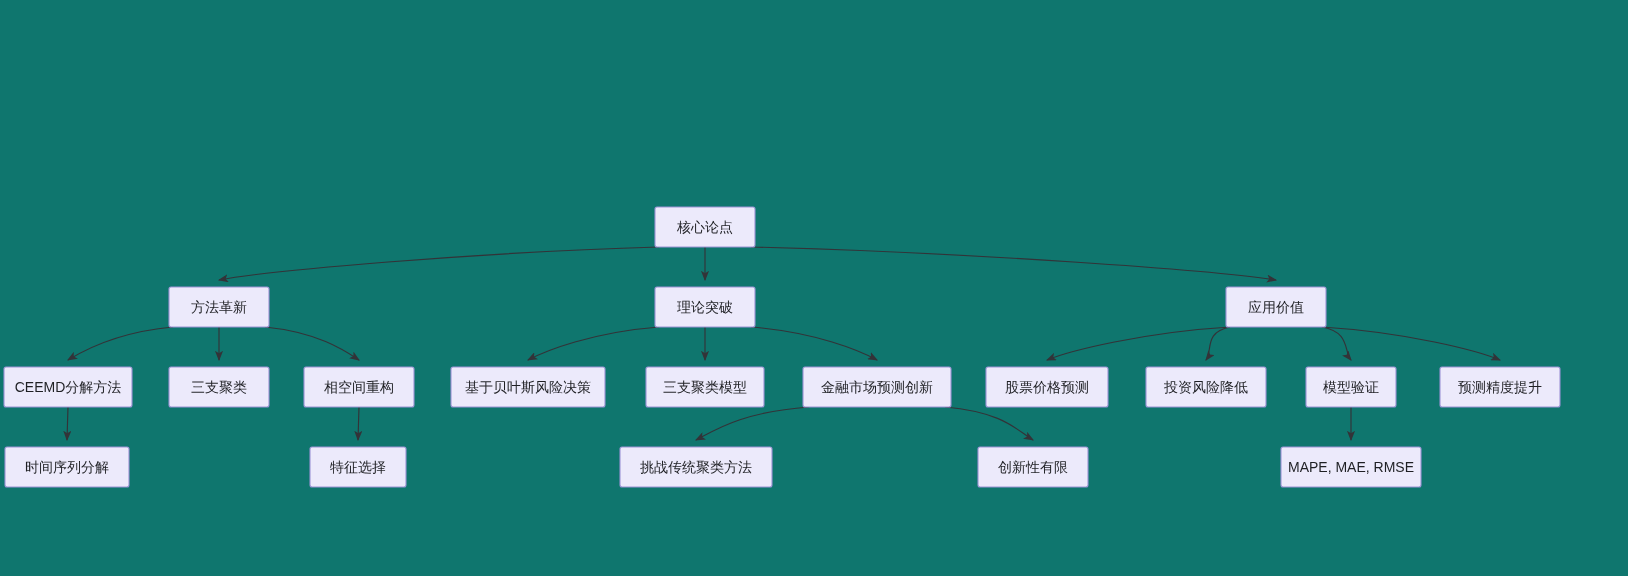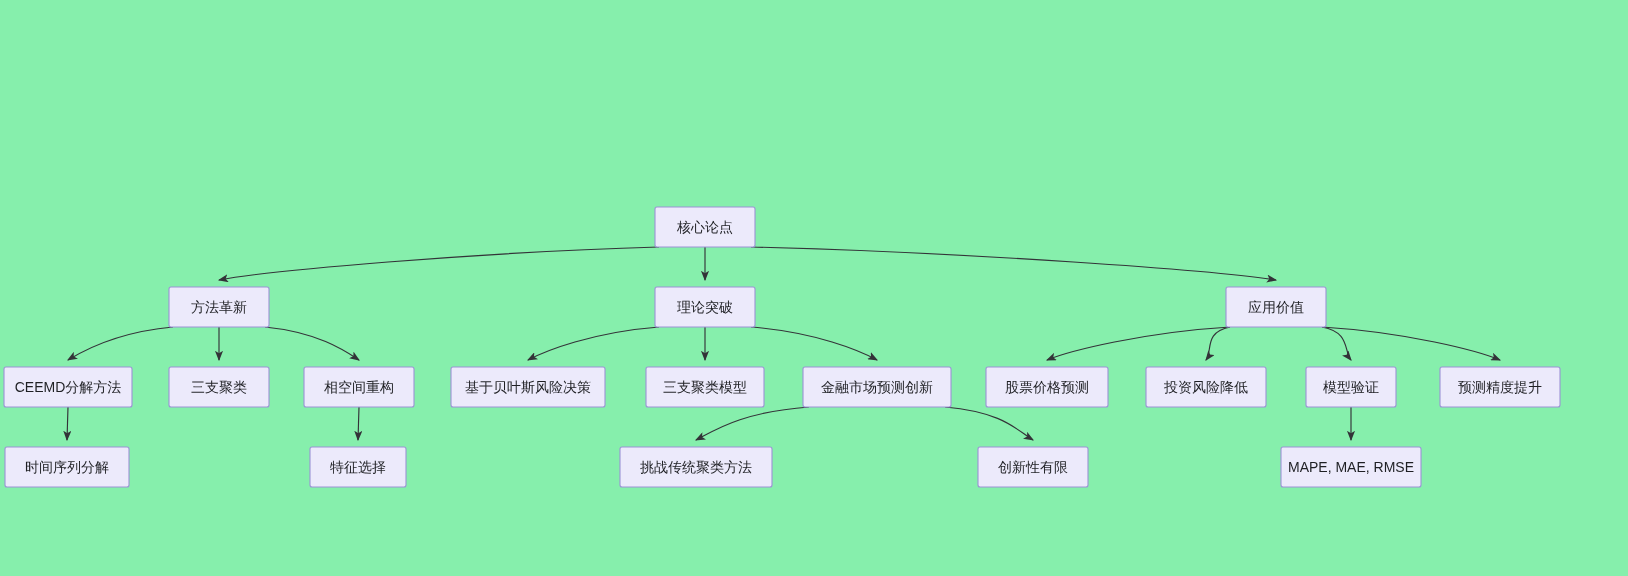--- a/index.html
+++ b/index.html
@@ -10,21 +10,21 @@
   body {
     width: 1628px;
     height: 576px;
     overflow: hidden;
     font-family: "Liberation Sans", "DejaVu Sans", sans-serif;
   }
   #diagram-root {
     position: relative;
     width: 1628px;
     height: 576px;
-    background: #86efac;
+    background: #0f766e;
   }
   svg.flow {
     position: absolute;
     left: 0;
     top: 0;
     width: 1628px;
     height: 576px;
     display: block;
   }
   .edge-path {

